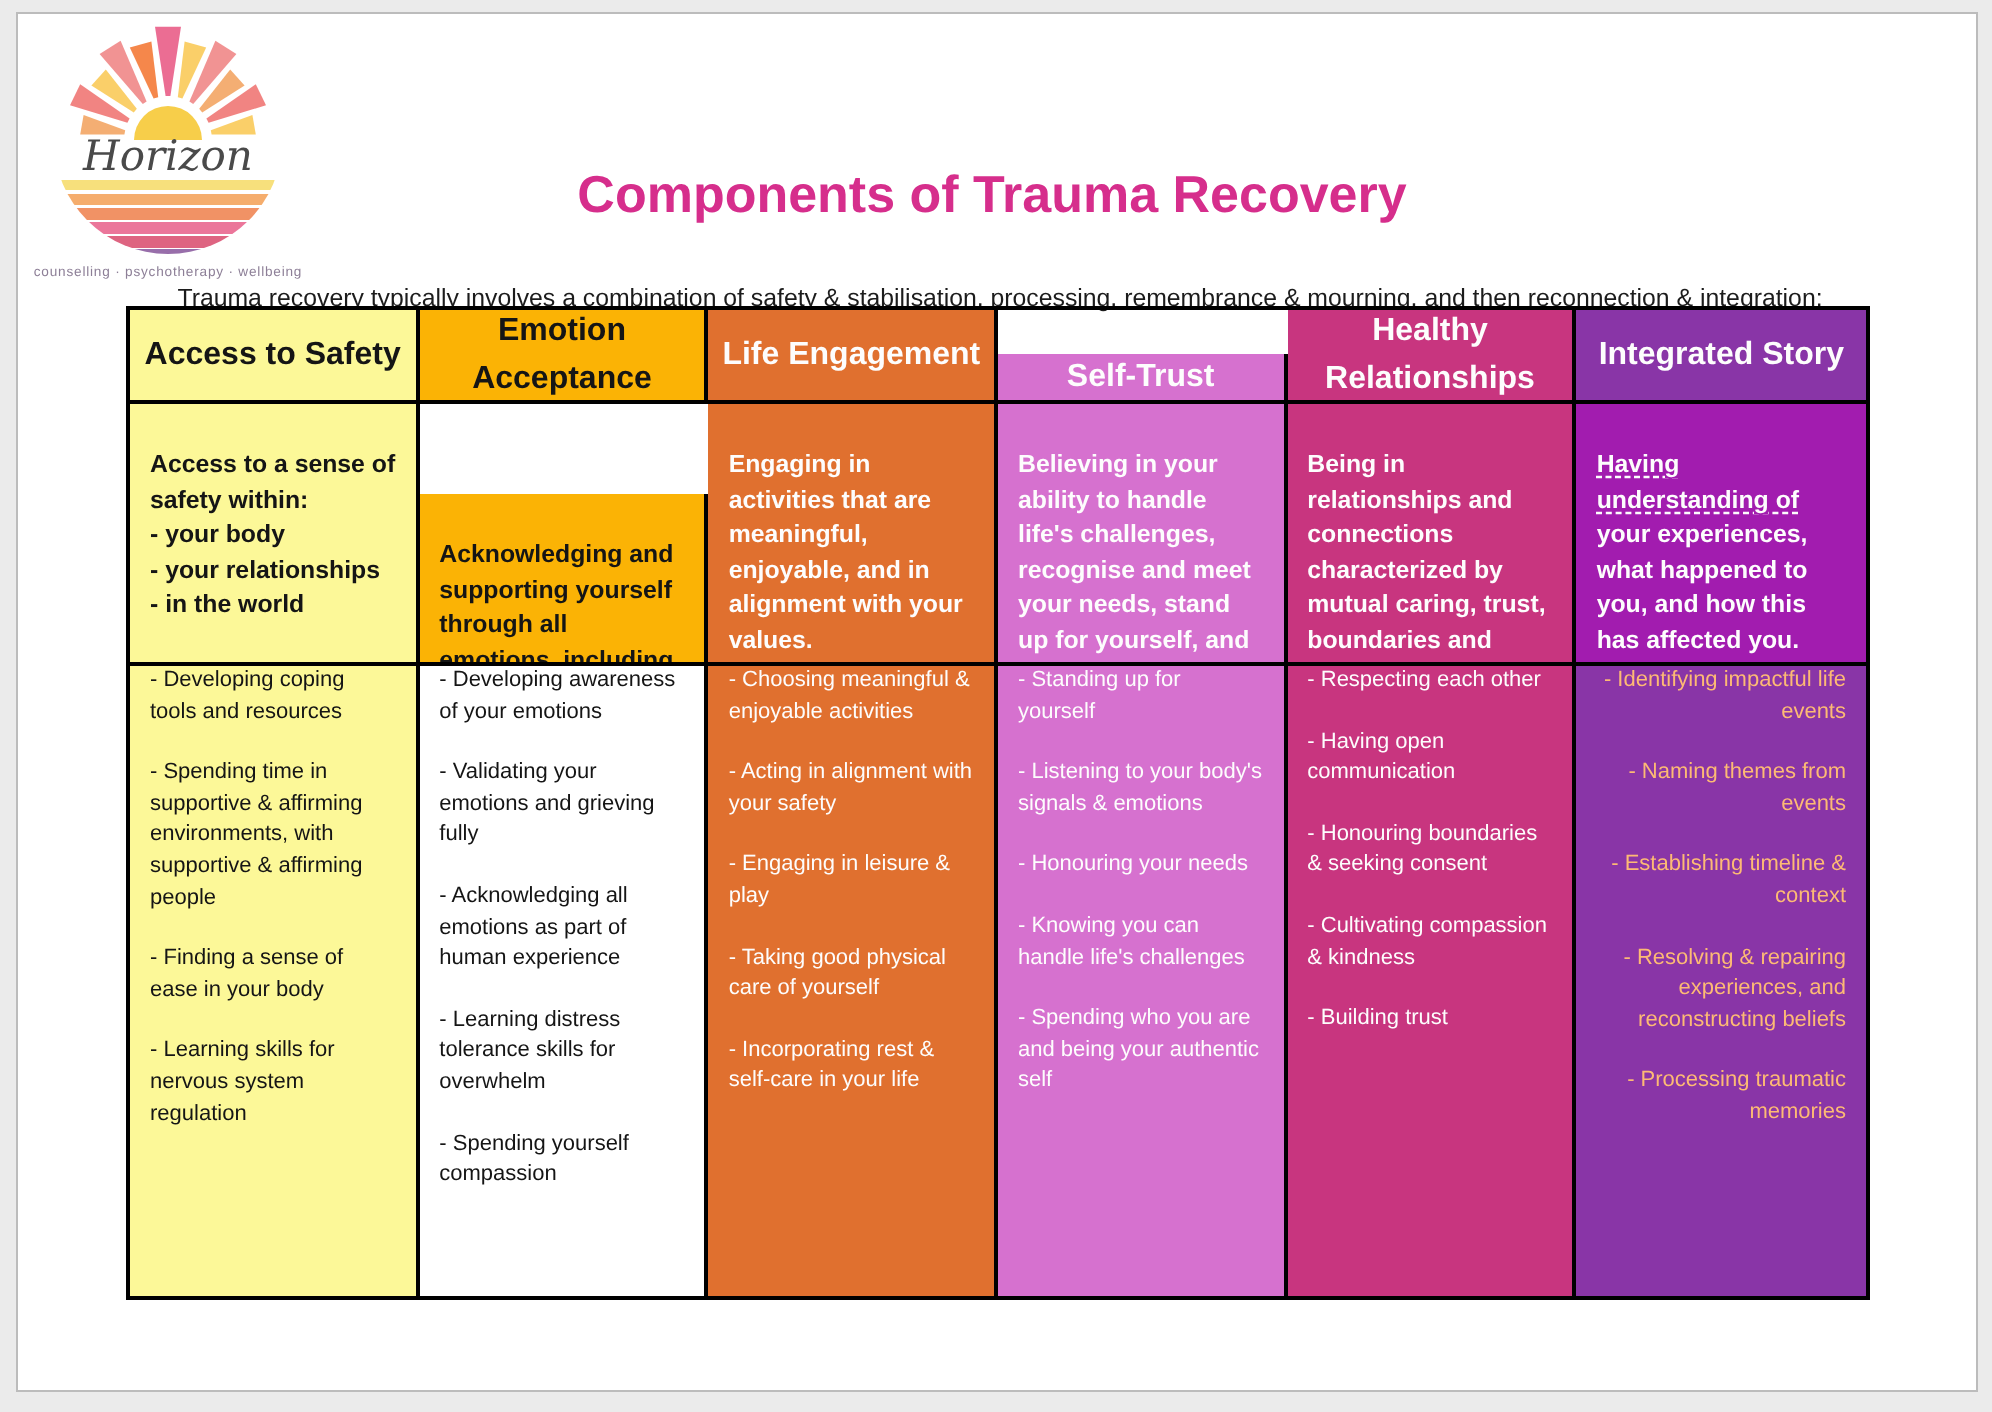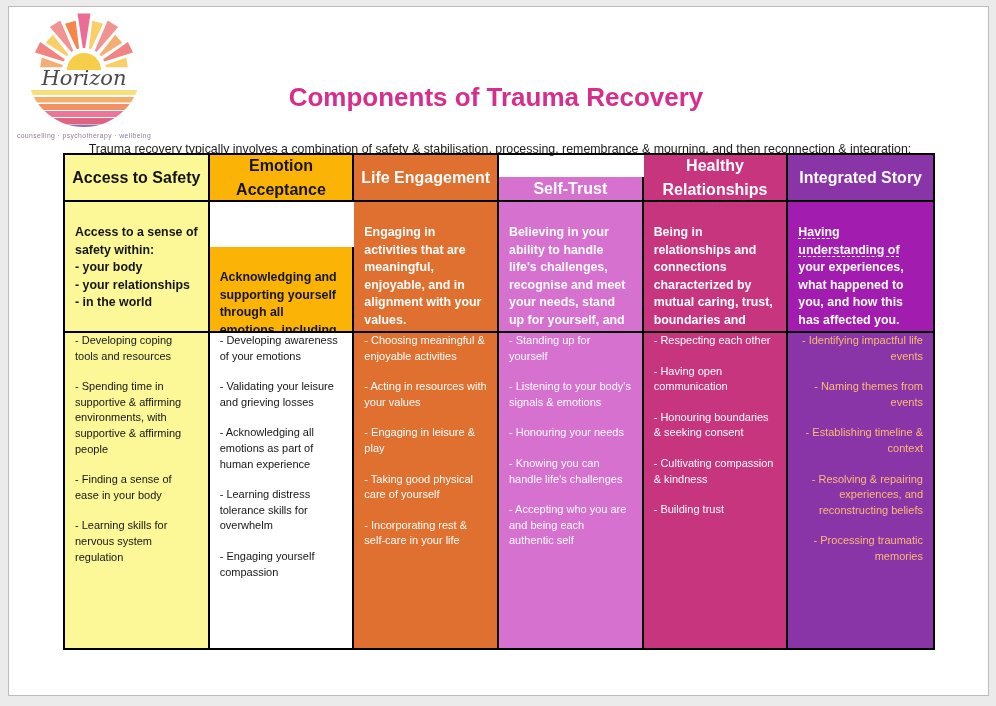--- a/index.html
+++ b/index.html
@@ -117,38 +117,38 @@
     <div class="cell desc" style="background: rgb(200, 53, 127); color: rgb(253, 253, 253);">Being in relationships and connections characterized by mutual caring, trust, boundaries and safety.</div>
     <div class="cell desc last-col" style="background: #a21caf; color: rgb(253, 253, 253);"><span class="u-dash">Having understanding of</span><span> your experiences, what happened to you, and how this has affected you.</span></div>
     <div class="cell bullets last-row" style="background: rgb(252, 248, 152); color: rgb(21, 21, 21);">
       <p>- Developing coping tools and resources</p>
       <p>- Spending time in supportive &amp; affirming environments, with supportive &amp; affirming people</p>
       <p>- Finding a sense of ease in your body</p>
       <p>- Learning skills for nervous system regulation</p>
     </div>
     <div class="cell bullets last-row" style="background: #ffffff; color: rgb(21, 21, 21);">
       <p>- Developing awareness of your emotions</p>
-      <p>- Validating your leisure and grieving losses</p>
+      <p>- Validating your emotions and grieving fully</p>
       <p>- Acknowledging all emotions as part of human experience</p>
       <p>- Learning distress tolerance skills for overwhelm</p>
-      <p>- Engaging yourself compassion</p>
+      <p>- Spending yourself compassion</p>
     </div>
     <div class="cell bullets last-row" style="background: rgb(224, 112, 47); color: rgb(253, 253, 253);">
       <p>- Choosing meaningful &amp; enjoyable activities</p>
-      <p>- Acting in resources with your values</p>
+      <p>- Acting in alignment with your safety</p>
       <p>- Engaging in leisure &amp; play</p>
       <p>- Taking good physical care of yourself</p>
       <p>- Incorporating rest &amp; self-care in your life</p>
     </div>
     <div class="cell bullets last-row" style="background: rgb(214, 113, 207); color: rgb(253, 253, 253);">
       <p>- Standing up for yourself</p>
       <p>- Listening to your body's signals &amp; emotions</p>
       <p>- Honouring your needs</p>
       <p>- Knowing you can handle life's challenges</p>
-      <p>- Accepting who you are and being each authentic self</p>
+      <p>- Spending who you are and being your authentic self</p>
     </div>
     <div class="cell bullets last-row" style="background: rgb(200, 53, 127); color: rgb(253, 253, 253);">
       <p>- Respecting each other</p>
       <p>- Having open communication</p>
       <p>- Honouring boundaries &amp; seeking consent</p>
       <p>- Cultivating compassion &amp; kindness</p>
       <p>- Building trust</p>
     </div>
     <div class="cell bullets last-row last-col" style="background: rgb(137, 53, 167); color: #fdba74; text-align: right;">
       <p>- Identifying impactful life events</p>

